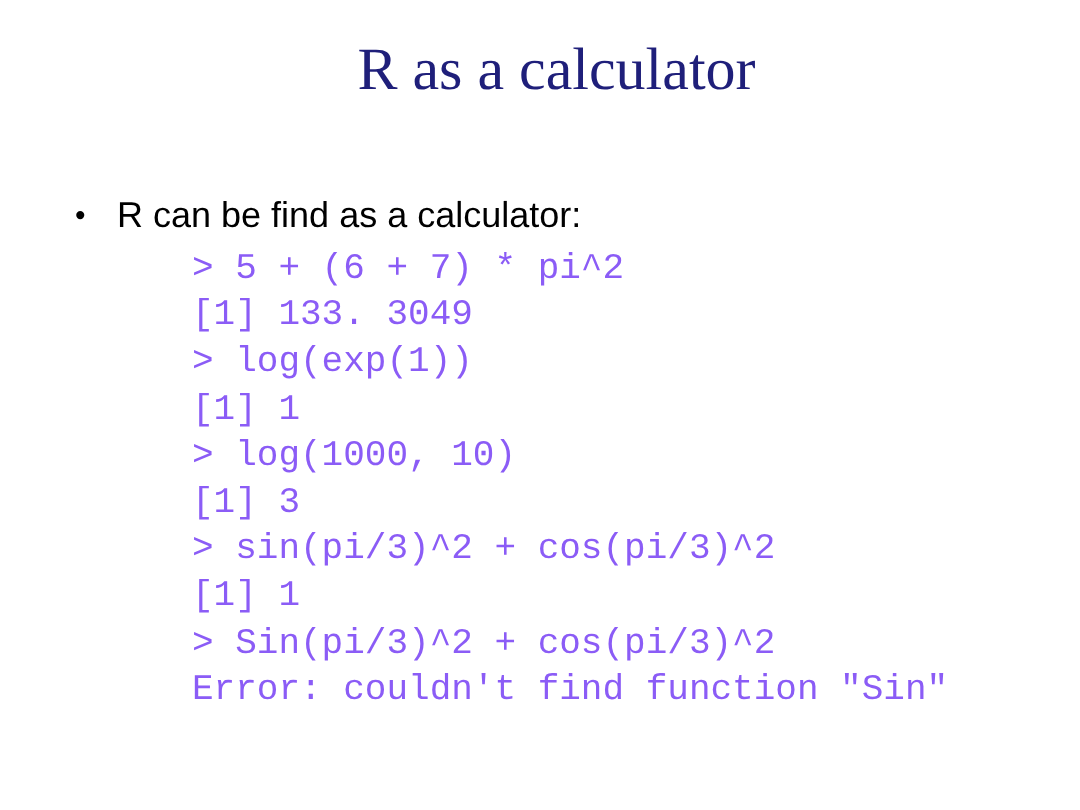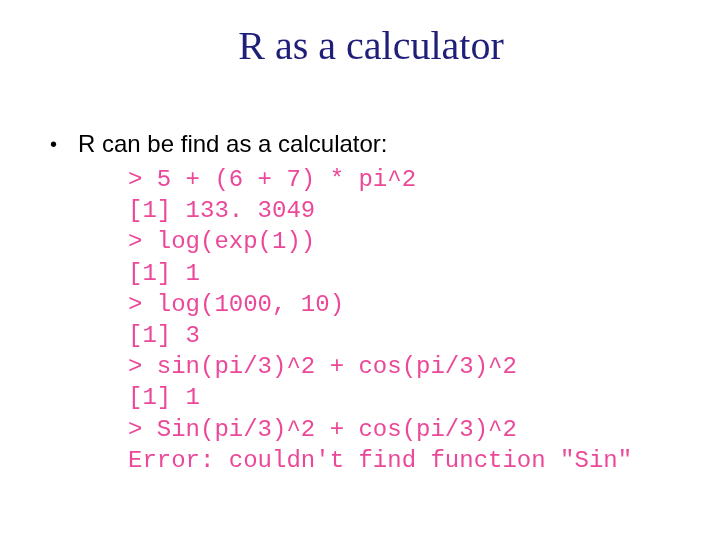--- a/index.html
+++ b/index.html
@@ -49,21 +49,21 @@
   .bullet-text {
     font-family: Arial, Helvetica, sans-serif;
   }
   .code-block {
     margin-left: 78px;
     margin-top: 4px;
     font-family: "Courier New", Courier, monospace;
     font-size: 24px;
     line-height: 1.3;
     white-space: pre;
-    color: #ec4899;
+    color: #8b5cf6;
   }
 </style>
 </head>
 <body>
 
 <div class="slide">
 
   <div class="title">R as a calculator</div>
 
   <div class="body">

